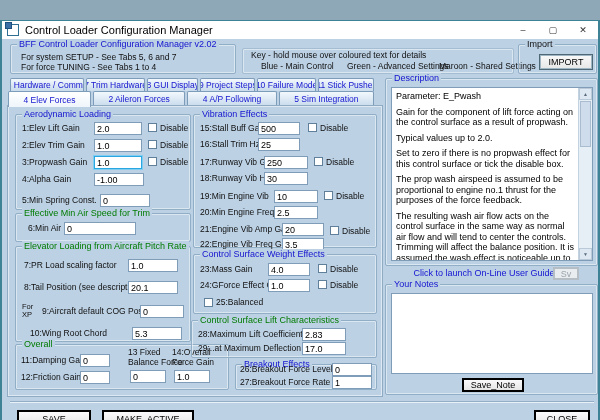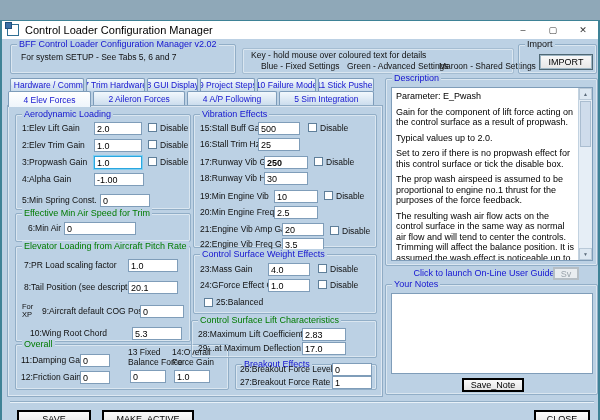--- a/index.html
+++ b/index.html
@@ -75,25 +75,26 @@
       <span class="wbtn">▢</span>
       <span class="wbtn">✕</span>
     </span>
   </div>
 
   <div class="abs client">
 
     <div class="grp" style="left:8px;top:5px;width:226px;height:30px">
       <div class="gtitle blue">BFF Control Loader Configuration Manager v2.02</div>
       <div class="lbl" style="left:10px;top:7px">For system SETUP - See Tabs 5, 6 and 7</div>
+      <div class="lbl" style="left:10px;top:17px">For force TUNING - See Tabs 1 to 4</div>
     </div>
 
     <div class="grp" style="left:240px;top:9px;width:272px;height:26px;border-color:#a5bdd2">
       <div class="lbl" style="left:8px;top:1px;font-weight:bold;font-weight:normal">Key - hold mouse over coloured text for details</div>
-      <div class="lbl blue" style="left:18px;top:12px">Blue - Fixed Settings</div>
+      <div class="lbl blue" style="left:18px;top:12px">Blue - Main Control</div>
       <div class="lbl green" style="left:104px;top:12px">Green - Advanced Settings</div>
       <div class="lbl maroon" style="left:196px;top:12px">Maroon - Shared Settings</div>
     </div>
 
     <div class="grp" style="left:516px;top:5px;width:79px;height:30px">
       <div class="gtitle">Import</div>
       <div class="btn default" style="left:20px;top:9px;width:54px;height:16px">IMPORT</div>
     </div>
 
     <div class="tabrow" style="left:8px;top:39px;width:364px;height:13px">
@@ -186,21 +187,21 @@
         <div class="gtitle blue">Vibration Effects</div>
         <div class="lbl" style="left:6px;top:8px">15:Stall Buff Gain</div>
         <input class="field" style="left: 64px; top: 7px; width: 42px;" readonly="" value="500">
         <span class="cb" style="left:114px;top:8px"></span>
         <span class="lbl" style="left:126px;top:8px">Disable</span>
 
         <div class="lbl" style="left:6px;top:24px">16:Stall Trim Hz</div>
         <input class="field" style="left: 64px; top: 23px; width: 42px;" readonly="" value="25">
 
         <div class="lbl" style="left:6px;top:42px">17:Runway Vib Gain</div>
-        <input class="field" style="left: 70px; top: 41px; width: 44px; font-weight: bold;" readonly="" value="250">
+        <input class="field" style="left: 70px; top: 41px; width: 44px;" readonly="" value="250">
         <span class="cb" style="left:120px;top:42px"></span>
         <span class="lbl" style="left:132px;top:42px">Disable</span>
 
         <div class="lbl" style="left:6px;top:58px">18:Runway Vib Hz</div>
         <input class="field" style="left: 70px; top: 57px; width: 44px;" readonly="" value="30">
 
         <div class="lbl" style="left:6px;top:76px">19:Min Engine Vib</div>
         <input class="field" style="left: 80px; top: 75px; width: 44px;" readonly="" value="10">
         <span class="cb" style="left:130px;top:76px"></span>
         <span class="lbl" style="left:142px;top:76px">Disable</span>

